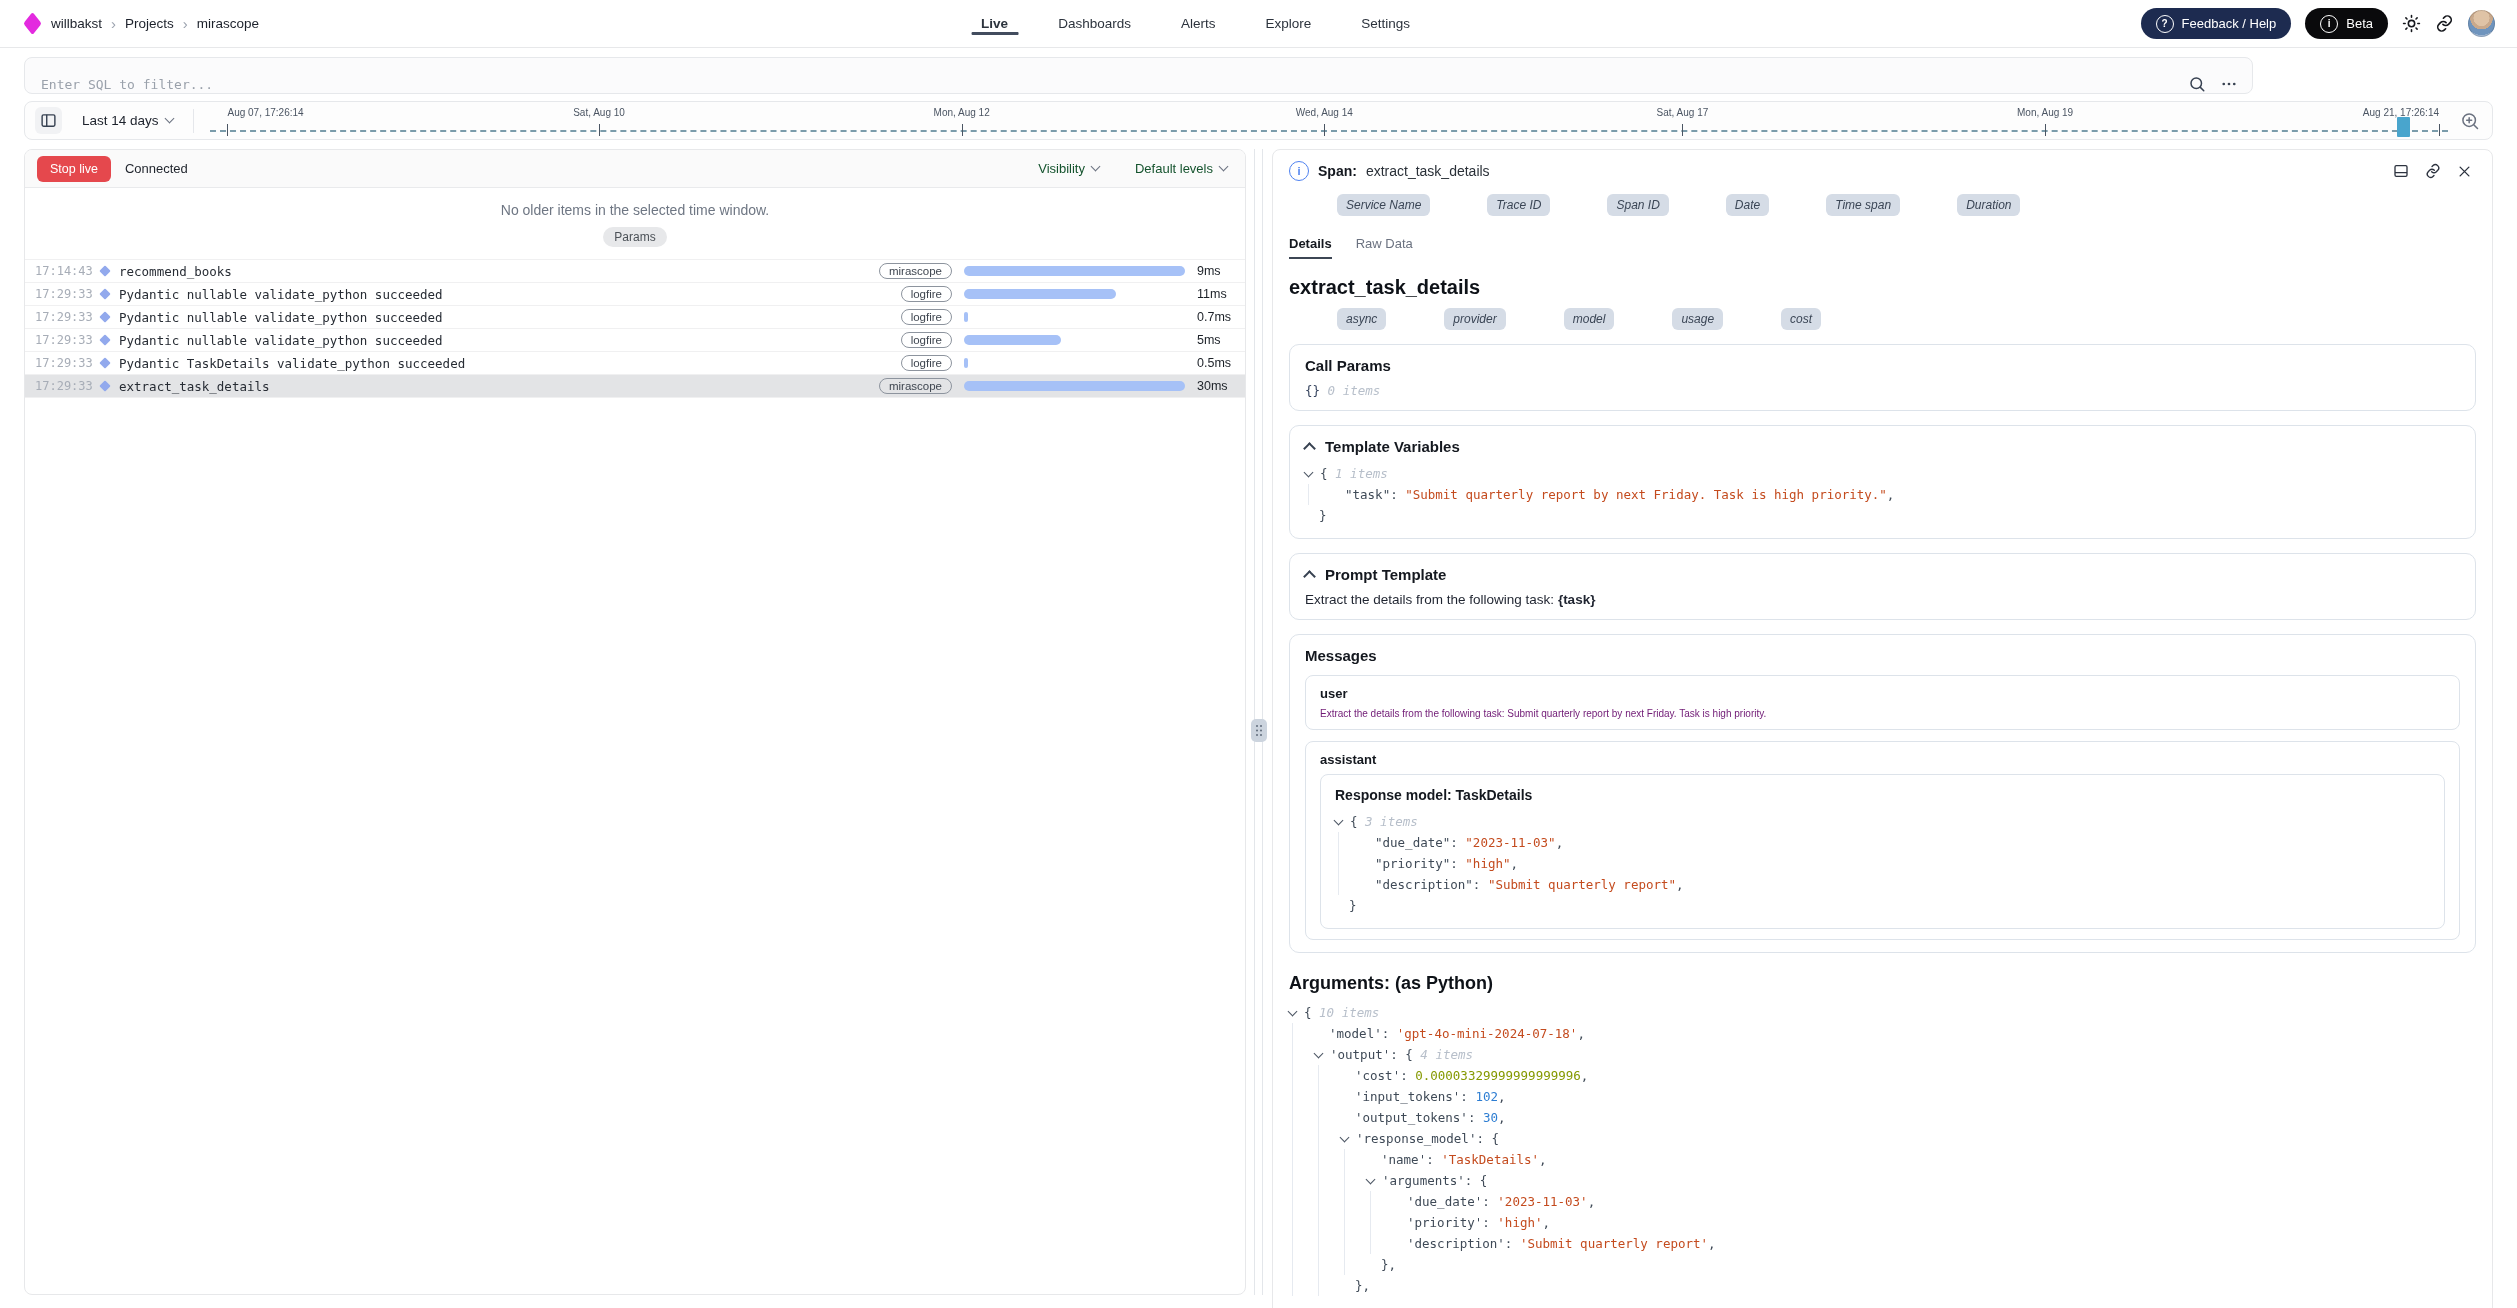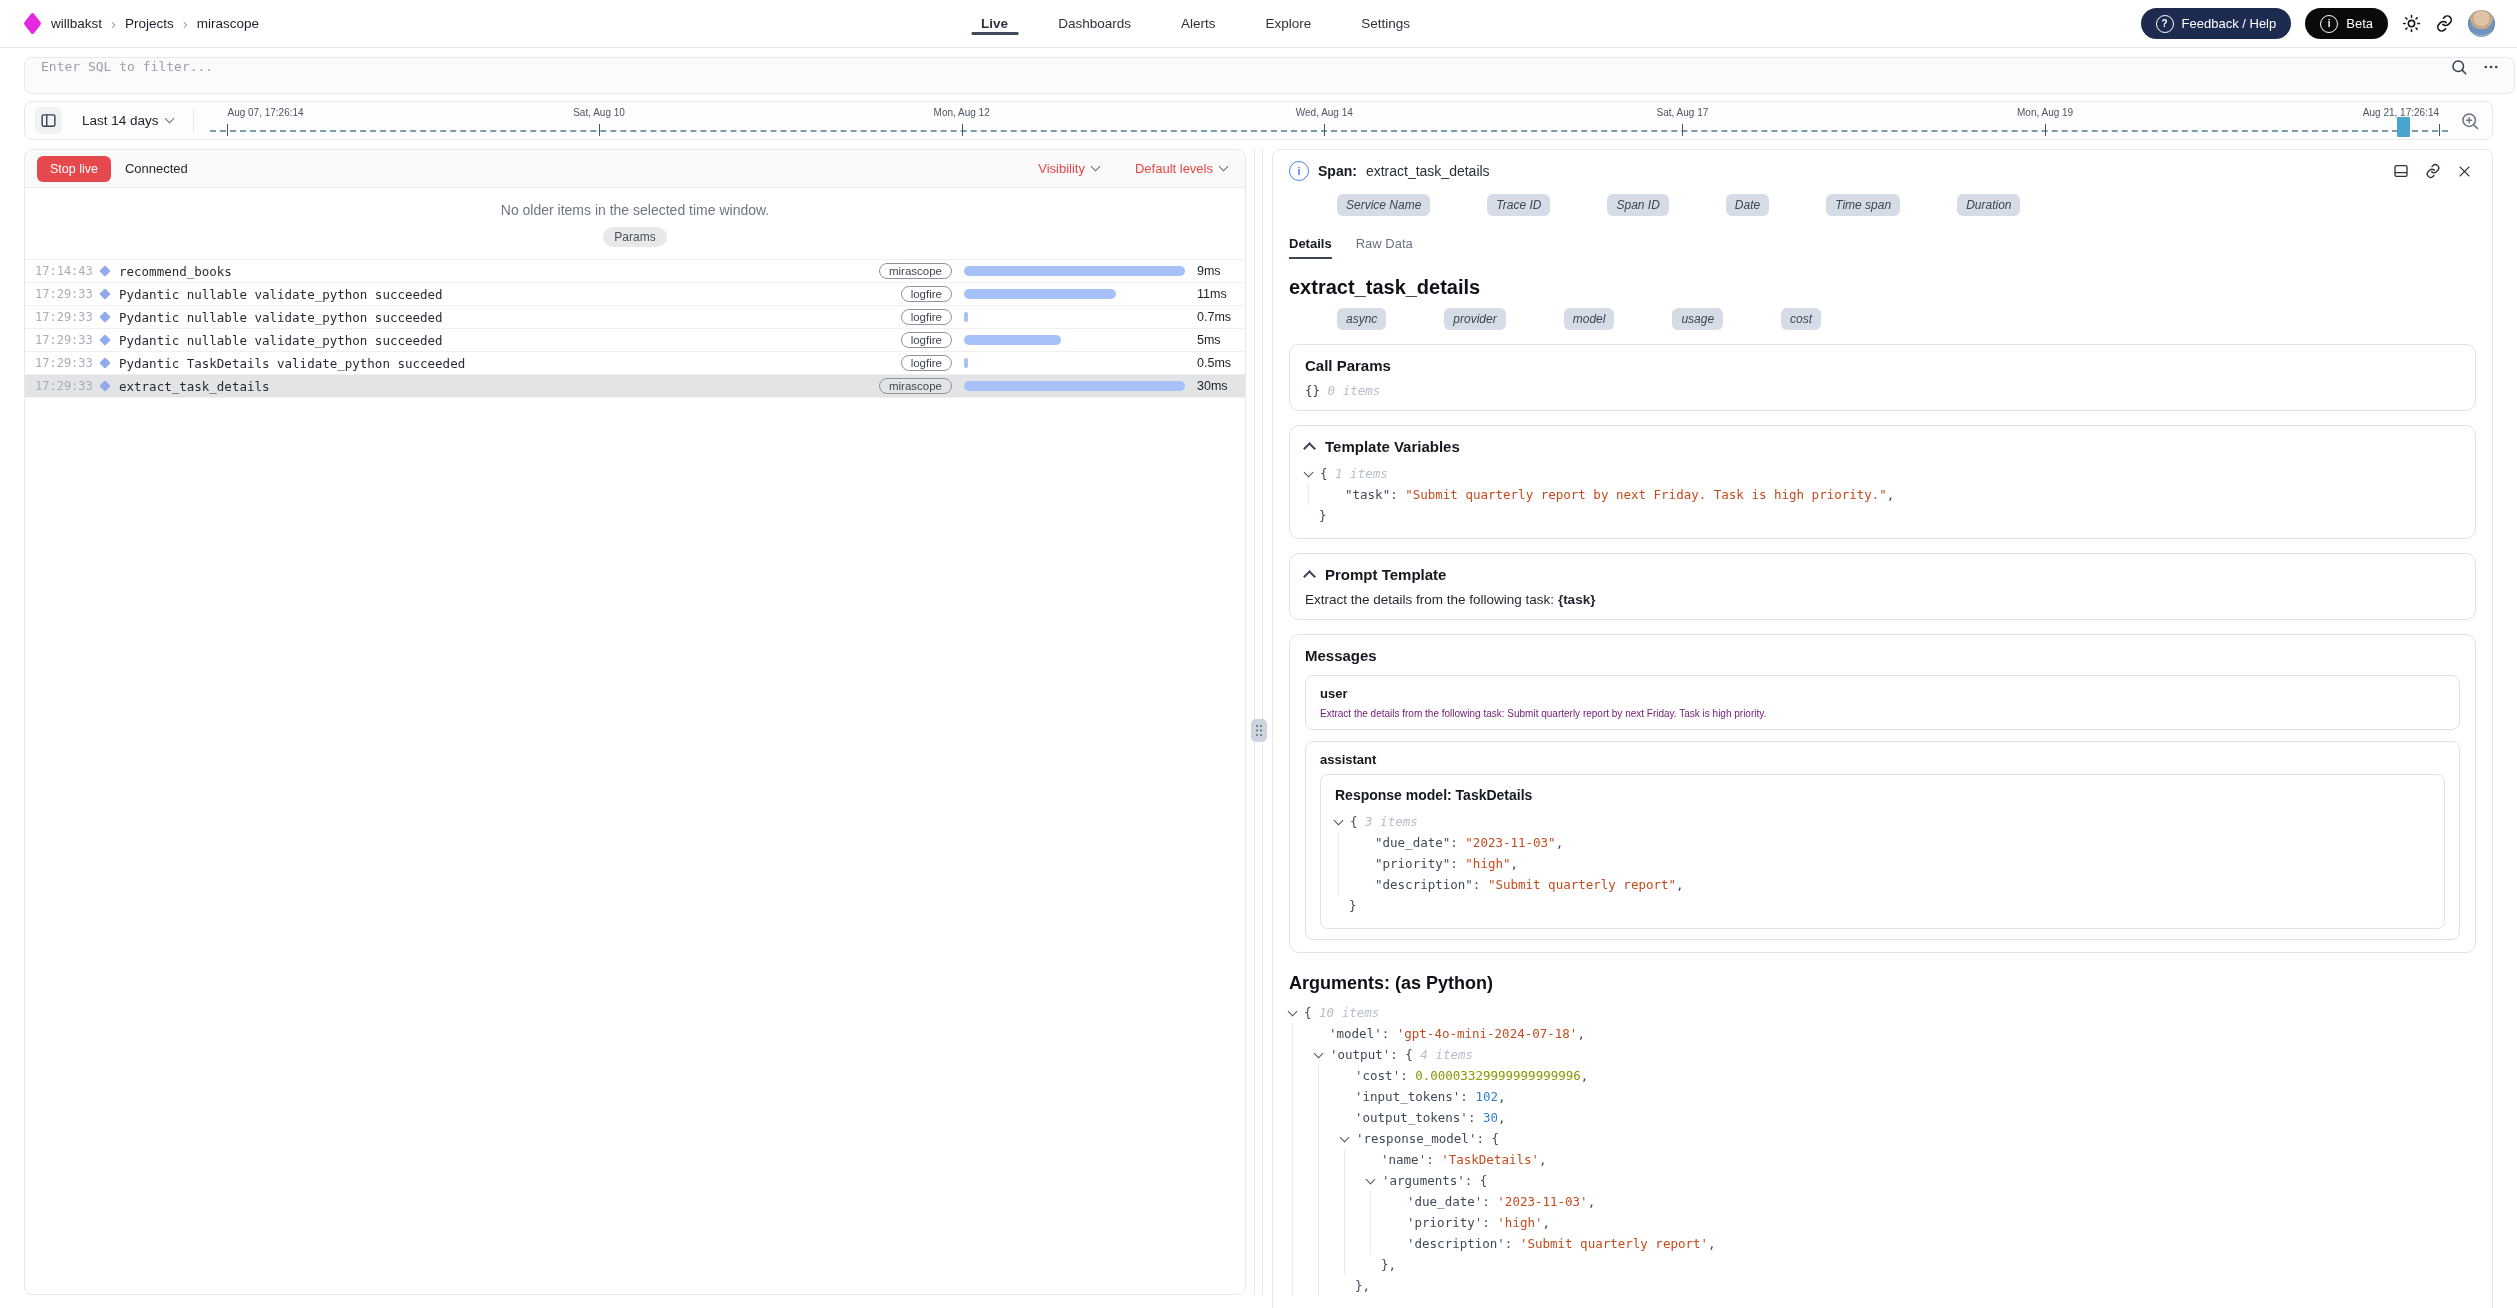--- a/index.html
+++ b/index.html
@@ -27,22 +27,22 @@
   .pill.navy{background:#1d2b50;}
   .pill.black{background:#0a0a0c;}
   .circ{width:16px;height:16px;border:1.4px solid #fff;border-radius:50%;display:flex;
         align-items:center;justify-content:center;font-size:10px;font-weight:700;}
   .tb-icon{display:inline-flex;align-items:center;justify-content:center;cursor:pointer;}
   .avatar{width:27px;height:27px;border-radius:50%;cursor:pointer;
           background:radial-gradient(circle at 50% 30%,#dfc3a6 0 34%,#c9a98c 35% 48%,#6f94bd 49% 72%,#9fb6d2 73% 100%);
           box-shadow:inset 0 0 0 1px rgba(0,0,0,.12);}
 
   
-  .sqlbar{position:absolute;left:24px;top:57px;width:2491px;height:37px;border:1px solid #e6e8eb;
-          border-radius:8px;background:#fbfbfc;display:flex;align-items:flex-start;box-sizing:border-box;}
+  .sqlbar{position:absolute;left:24px;top:57px;width:2229px;height:37px;border:1px solid #e6e8eb;
+          border-radius:8px;background:#fbfbfc;display:flex;align-items:flex-end;box-sizing:border-box;}
   .sqlbar input{flex:1;border:none;outline:none;background:transparent;margin-left:14px;
           font-family:"DejaVu Sans Mono",monospace;font-size:13px;color:#30363f;}
   .sqlbar input::placeholder{color:#9aa1ab;}
   .sql-icons{display:flex;align-items:center;gap:14px;padding-right:14px;}
 
   
   .timebar{position:absolute;left:24px;top:101px;width:2469px;height:39px;border:1px solid #e6e8eb;
            border-radius:8px;background:#fdfdfd;display:flex;align-items:center;box-sizing:border-box;padding:0 10px;}
   .panel-btn{width:27px;height:27px;background:#f1f2f4;border-radius:6px;display:flex;
              align-items:center;justify-content:center;cursor:pointer;}
@@ -61,21 +61,21 @@
   .zoom-btn{margin-left:12px;margin-right:2px;cursor:pointer;display:flex;align-items:center;}
 
   
   .left-panel{position:absolute;left:24px;top:149px;width:1222px;height:1146px;border:1px solid #e7e8ea;
               border-radius:8px;background:#fff;box-sizing:border-box;overflow:hidden;}
   .lp-head{height:37px;display:flex;align-items:center;padding:0 12px;border-bottom:1px solid #e9eaec;background:#fafafa;}
   .stop{background:#e5484d;color:#fff;border:none;border-radius:6px;font-size:12.5px;
         padding:6px 13px;margin-right:14px;cursor:pointer;font-family:inherit;}
   .conn{font-size:13px;color:#1f242c;}
   .lp-head-right{margin-left:auto;display:flex;align-items:center;gap:24px;}
-  .ddl{display:flex;align-items:center;gap:7px;font-size:13px;color:#ef4444;background:none;border:none;
+  .ddl{display:flex;align-items:center;gap:7px;font-size:13px;color:#14532d;background:none;border:none;
        cursor:pointer;font-family:inherit;}
   .lp-empty{text-align:center;padding:14px 0 12px;border-bottom:1px solid #f0f0f1;}
   .empty-msg{font-size:14px;color:#6e7683;margin-bottom:9px;}
   .day-pill{display:inline-block;background:#e7e8ea;color:#4b5157;font-size:12px;padding:3px 11px;border-radius:999px;}
   .lrow{display:flex;align-items:center;height:22px;border-bottom:1px solid #f0f0f1;padding-left:10px;cursor:pointer;}
   .lrow.sel{background:#e3e4e6;}
   .l-time{width:60px;font-family:"DejaVu Sans Mono",monospace;font-size:12px;color:#a7adb7;flex:none;}
   .l-dia{width:8px;height:8px;background:#92a9ed;border-radius:1px;transform:rotate(45deg);margin:0 10px 0 6px;flex:none;}
   .l-name{font-family:"DejaVu Sans Mono",monospace;font-size:12.5px;color:#272c34;white-space:nowrap;}
   .l-spacer{flex:1;}

